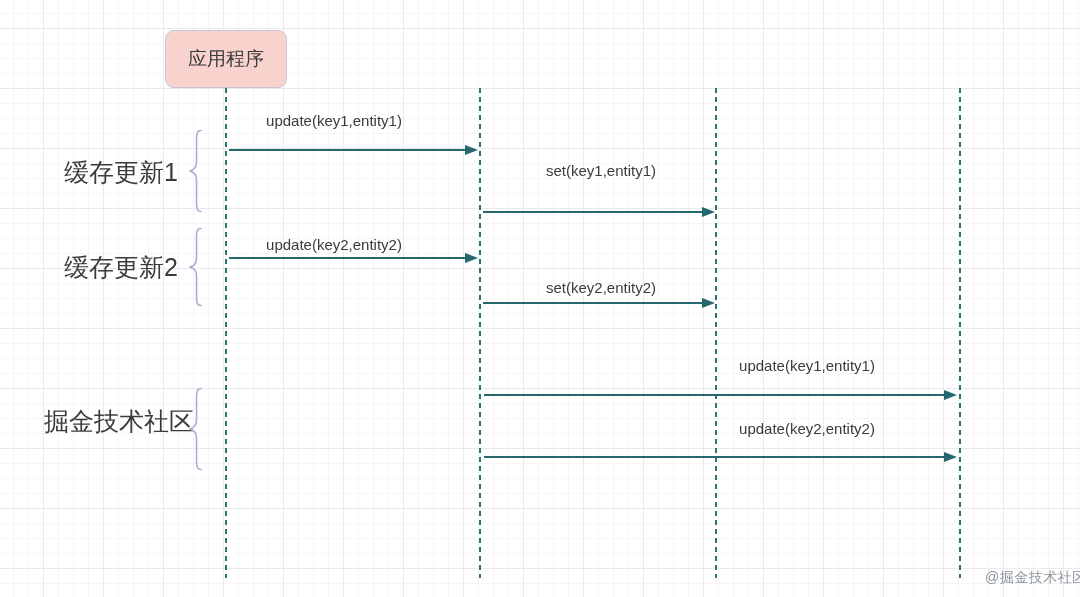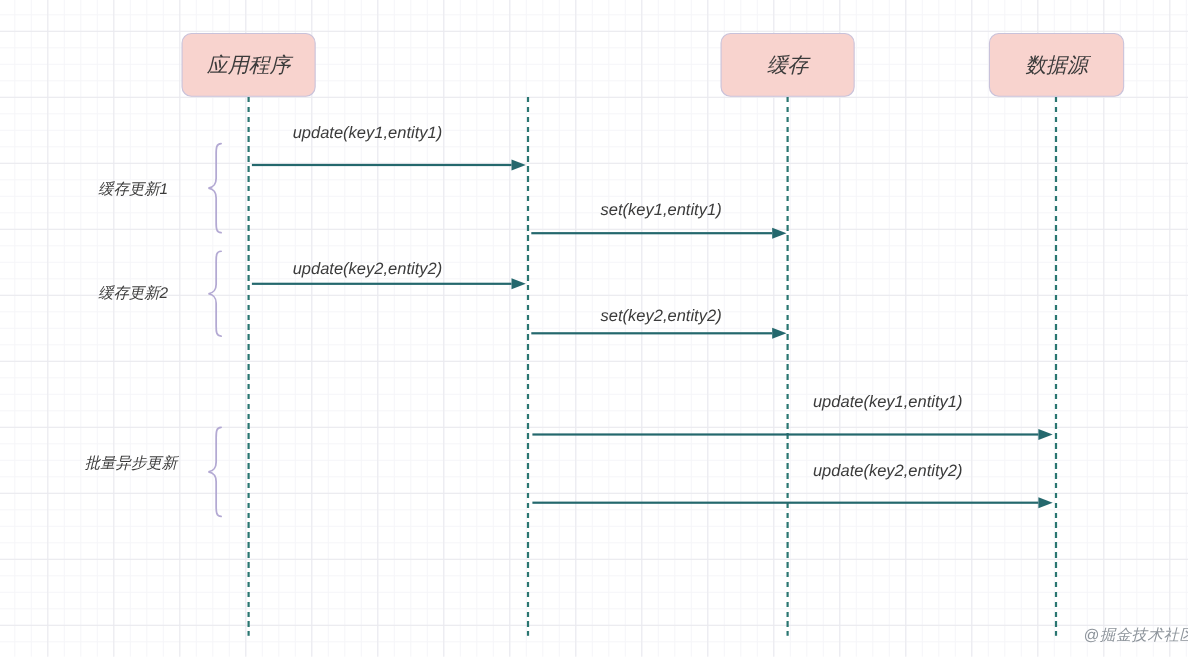--- a/index.html
+++ b/index.html
@@ -18,21 +18,20 @@
     width:1080px;height:597px;
     overflow:hidden;
     background-color:#ffffff;
     background-image:
       linear-gradient(#e9e9ee 1px, transparent 1px),
       linear-gradient(90deg, #e9e9ee 1px, transparent 1px),
       linear-gradient(#f5f5f8 1px, transparent 1px),
       linear-gradient(90deg, #f5f5f8 1px, transparent 1px);
     background-size:60px 60px,60px 60px,15px 15px,15px 15px;
     background-position:0 28px,43px 0,0 13px,13px 0;
-    font-style:italic;
   }
   .actor{
     position:absolute;top:30px;height:58px;
     box-sizing:border-box;
     background:var(--actor-fill);
     border:1px solid var(--actor-border);
     border-radius:9px;
     display:flex;align-items:center;justify-content:center;
     font-size:19px;color:var(--text);
     white-space:nowrap;
@@ -49,54 +48,48 @@
     border-left:13px solid var(--arrow);
     border-top:5px solid transparent;
     border-bottom:5px solid transparent;
   }
   .msg-label{
     position:absolute;transform:translateX(-50%);
     font-size:15px;color:var(--text);white-space:nowrap;
   }
   .group-label{
     position:absolute;transform:translate(-50%,-50%);
-    font-size:14px;color:var(--text);white-space:nowrap;
+    font-size:25px;color:var(--text);white-space:nowrap;
   }
   .brace{position:absolute;width:16px;overflow:visible;}
   .brace path{fill:none;stroke:var(--brace);stroke-width:1.6;stroke-linecap:round;}
   .watermark{
     position:absolute;left:985px;top:569px;
     font-size:14px;color:var(--watermark);letter-spacing:.5px;
     white-space:nowrap;
   }
 </style>
 </head>
 <body>
 
 <div class="canvas">
 
   <div class="actor" style="left:165px;width:122px">
     <span>应用程序</span>
   </div>
-  <div class="actor" style="left:655px;width:122px">
-    <span>缓存</span>
-  </div>
-  <div class="actor" style="left:899px;width:123px">
-    <span>数据源</span>
-  </div>
 
   <div class="lifeline" style="left:225px"></div>
   <div class="lifeline" style="left:479px"></div>
   <div class="lifeline" style="left:715px"></div>
   <div class="lifeline" style="left:959px"></div>
 
   <div class="msg-label" style="left:334px;top:112px">update(key1,entity1)</div>
   <div class="msg-arrow" style="left:229px;top:149px;width:236px"></div>
 
-  <div class="msg-label" style="left:601px;top:182px">set(key1,entity1)</div>
+  <div class="msg-label" style="left:601px;top:162px">set(key1,entity1)</div>
   <div class="msg-arrow" style="left:483px;top:211px;width:219px"></div>
 
   <div class="msg-label" style="left:334px;top:236px">update(key2,entity2)</div>
   <div class="msg-arrow" style="left:229px;top:257px;width:236px"></div>
 
   <div class="msg-label" style="left:601px;top:279px">set(key2,entity2)</div>
   <div class="msg-arrow" style="left:483px;top:302px;width:219px"></div>
 
   <div class="msg-label" style="left:807px;top:357px">update(key1,entity1)</div>
   <div class="msg-arrow" style="left:484px;top:394px;width:460px"></div>
@@ -107,20 +100,20 @@
   <div class="group-label" style="left:121px;top:172px">缓存更新1</div>
   <svg class="brace" style="left:187px;top:129px;height:84px" viewBox="0 0 16 84" preserveAspectRatio="none">
     <path d="M 14 1.5 C 9.5 1.5 9.5 6 9.5 11 L 9.5 33 C 9.5 39 7 41 2.5 42 C 7 43 9.5 45 9.5 51 L 9.5 73 C 9.5 78 9.5 82.5 14 82.5"></path>
   </svg>
 
   <div class="group-label" style="left:121px;top:267px">缓存更新2</div>
   <svg class="brace" style="left:187px;top:227px;height:80px" viewBox="0 0 16 84" preserveAspectRatio="none">
     <path d="M 14 1.5 C 9.5 1.5 9.5 6 9.5 11 L 9.5 33 C 9.5 39 7 41 2.5 42 C 7 43 9.5 45 9.5 51 L 9.5 73 C 9.5 78 9.5 82.5 14 82.5"></path>
   </svg>
 
-  <div class="group-label" style="left:119px;top:421px">批量异步更新</div>
+  <div class="group-label" style="left:119px;top:421px">掘金技术社区</div>
   <svg class="brace" style="left:187px;top:387px;height:84px" viewBox="0 0 16 84" preserveAspectRatio="none">
     <path d="M 14 1.5 C 9.5 1.5 9.5 6 9.5 11 L 9.5 33 C 9.5 39 7 41 2.5 42 C 7 43 9.5 45 9.5 51 L 9.5 73 C 9.5 78 9.5 82.5 14 82.5"></path>
   </svg>
 
   <div class="watermark">@掘金技术社区</div>
 
 </div>
 
 </body></html>

